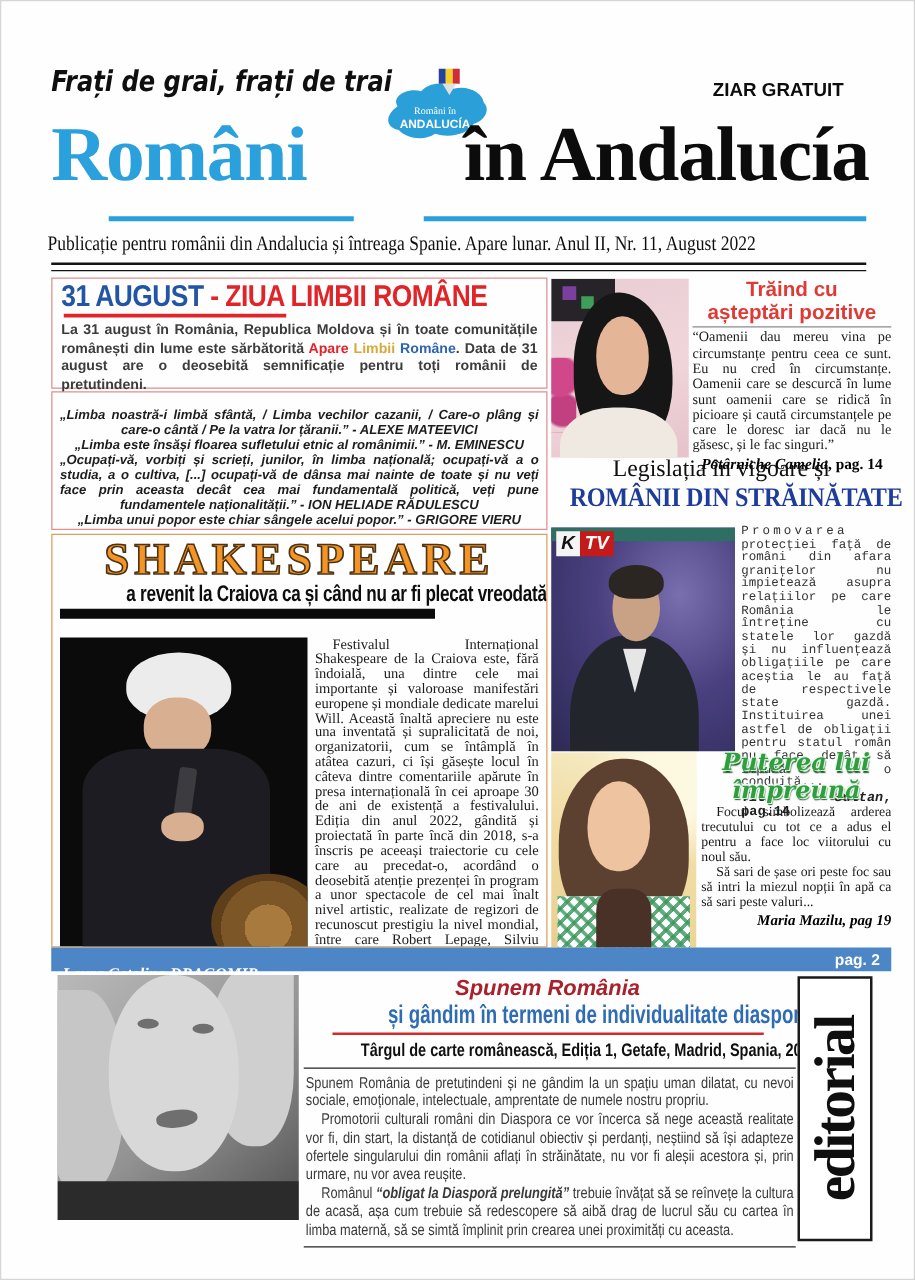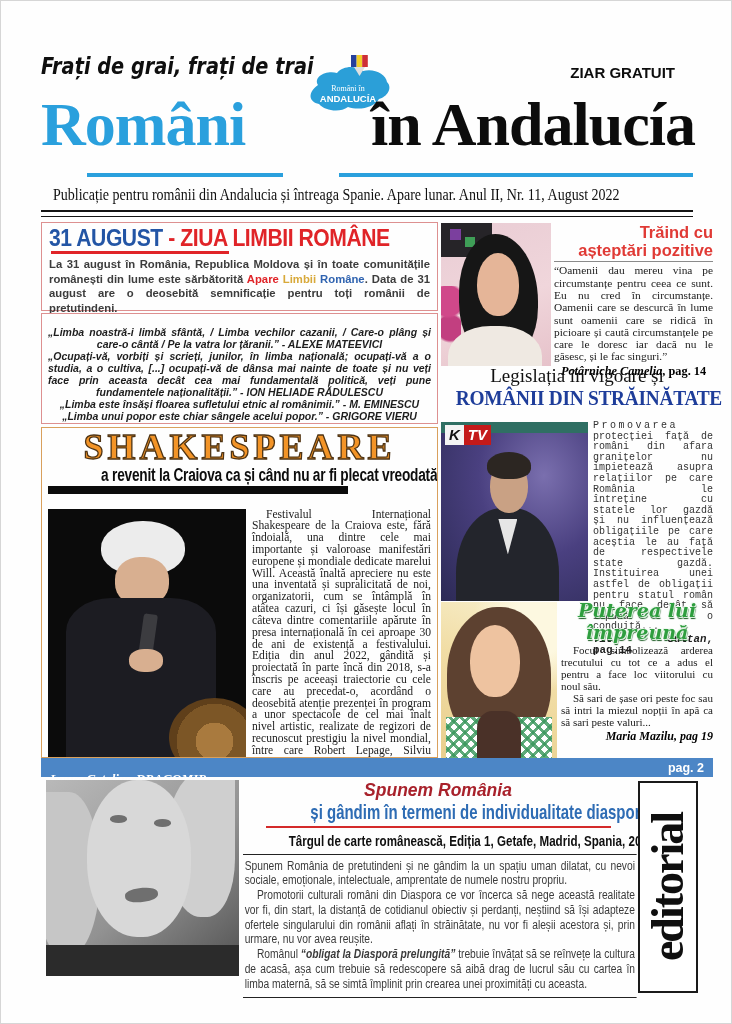--- a/index.html
+++ b/index.html
@@ -12,21 +12,21 @@
   .free-label{position:absolute;right:56px;top:63px;font-weight:700;font-size:15px;color:#0d0d0d;}
   .logo-map{position:absolute;left:295px;top:52px;width:102px;height:76px;}
   .masthead{position:absolute;left:40px;top:92px;width:654px;display:flex;justify-content:space-between;
             font-family:"Liberation Serif",serif;font-weight:700;font-size:62px;line-height:1;
             letter-spacing:-1px;white-space:nowrap;}
   .mast-blue{color:#2aa0dd;}
   .mast-black{color:#0c0c0c;}
   .mast-line{position:absolute;height:4px;background:#2aa0dd;top:172px;}
   .mast-line1{left:86px;width:196px;}
   .mast-line2{left:338px;width:354px;}
-  .subtitle{position:absolute;left:52px;top:184px;width:652px;font-family:"Liberation Serif",serif;
+  .subtitle{position:absolute;left:37px;top:184px;width:652px;font-family:"Liberation Serif",serif;
             font-size:16.5px;color:#101010;}
   .subtitle span{display:inline-block;white-space:nowrap;transform:scaleX(.85);transform-origin:0 0;}
   .double-rule{position:absolute;left:40px;top:209px;width:652px;height:4px;
                border-top:2px solid #141414;border-bottom:1px solid #141414;}
   
   .lead-box{position:absolute;left:40px;top:221px;width:397px;height:89px;border:1px solid #dd9090;
             box-sizing:border-box;padding:2px 7px;}
   .lead-headline{display:inline-block;white-space:nowrap;transform:scaleX(.88);transform-origin:0 50%;
                  font-weight:700;font-size:24px;letter-spacing:-.5px;line-height:1.1;}
   .hl-blue{color:#2355a5;} .hl-red{color:#e02428;}
@@ -61,21 +61,21 @@
   .cam-shelf{position:absolute;left:0;top:0;width:46%;height:24%;background:#262428;}
   .cam-dot1{position:absolute;left:8%;top:4%;width:10%;height:8%;background:#7b3f9e;}
   .cam-dot2{position:absolute;left:22%;top:10%;width:9%;height:7%;background:#3f9e57;}
   .cam-flowers{position:absolute;left:-4%;top:44%;width:22%;height:42%;
      background:radial-gradient(circle at 45% 25%,#d0488a 0 32%,transparent 38%),
                 radial-gradient(circle at 55% 70%,#c23f80 0 28%,transparent 34%);}
   .cam-hair{position:absolute;left:16%;top:8%;width:72%;height:88%;background:#161616;border-radius:46% 54% 42% 46%;}
   .cam-face{position:absolute;left:33%;top:21%;width:38%;height:44%;background:#e5b598;border-radius:50% 50% 46% 48%;}
   .cam-jacket{position:absolute;left:6%;bottom:-2%;width:86%;height:30%;background:#efe9e2;border-radius:45% 45% 0 0/70% 70% 0 0;}
   .traind{position:absolute;left:553px;top:222px;width:159px;height:143px;}
-  .traind-title{color:#e03a35;font-weight:700;font-size:16.5px;text-align:right;line-height:1.1;
+  .traind-title{color:#e03a35;font-weight:700;font-size:16.5px;text-align:center;line-height:1.1;
                 border-bottom:1px solid #8a8a8a;padding-bottom:2px;}
   .traind-body{font-family:"Liberation Serif",serif;font-size:11.4px;line-height:1.08;text-align:justify;
                color:#1a1a1a;margin-top:2px;}
   .traind-byline{font-family:"Liberation Serif",serif;font-weight:700;font-size:12.3px;text-align:center;margin-top:1px;}
   .traind-byline .nm{font-style:italic;}
   .leg-head{position:absolute;left:440px;top:364px;width:272px;text-align:center;}
   .leg-kicker{font-family:"Liberation Serif",serif;font-size:19px;color:#101010;line-height:1.15;}
   .leg-title{font-family:"Liberation Serif",serif;font-weight:700;font-size:21.5px;color:#1e3d9a;line-height:1.05;}
   .leg-title span{display:inline-block;white-space:nowrap;transform:scaleX(.9);letter-spacing:-.3px;}
   .photo-ktv{left:440px;top:421px;width:147px;height:179px;background:radial-gradient(ellipse at 70% 30%,#7a6fae 0%,#4a4080 45%,#2c2a55 100%);}
@@ -181,22 +181,22 @@
   <div class="lead-box">
     <div class="lead-headline">
       <span class="hl-blue">31 AUGUST </span><span class="hl-red">- ZIUA LIMBII ROMÂNE</span>
     </div>
     <div class="lead-underline"></div>
     <div class="lead-body"><span>La 31 august în România, Republica Moldova și în toate comunitățile românești din lume este sărbătorită </span><span class="w-red">Apare</span><span class="w-yellow"> Limbii</span><span class="w-blue"> Române</span><span>. Data de 31 august are o deosebită semnificație pentru toți românii de pretutindeni.</span></div>
   </div>
 
   <div class="quotes-box">
     <div class="quote-line">„Limba noastră-i limbă sfântă, / Limba vechilor cazanii, / Care-o plâng și care-o cântă / Pe la vatra lor țăranii.” -  ALEXE MATEEVICI</div>
+    <div class="quote-line">„Limba este însăși floarea sufletului etnic al românimii.” - M. EMINESCU</div>
     <div class="quote-line">„Ocupați-vă, vorbiți și scrieți, junilor, în limba națională; ocupați-vă a o studia, a o cultiva, [...] ocupați-vă de dânsa mai nainte de toate și nu veți face prin aceasta decât cea mai fundamentală politică, veți pune fundamentele naționalității.” - ION HELIADE RĂDULESCU</div>
-    <div class="quote-line">„Limba este însăși floarea sufletului etnic al românimii.” - M. EMINESCU</div>
     <div class="quote-line">„Limba unui popor este chiar sângele acelui popor.” - GRIGORE VIERU</div>
   </div>
 
   <div class="shx-box">
     <div class="shx-title">SHAKESPEARE</div>
     <div class="shx-sub"><span>a revenit la Craiova ca și când nu ar fi plecat vreodată</span></div>
     <div class="shx-bar"></div>
     <div class="shx-row">
       <div class="photo shx-photo" style="position:relative;">
         <div class="shx-hair"></div>

